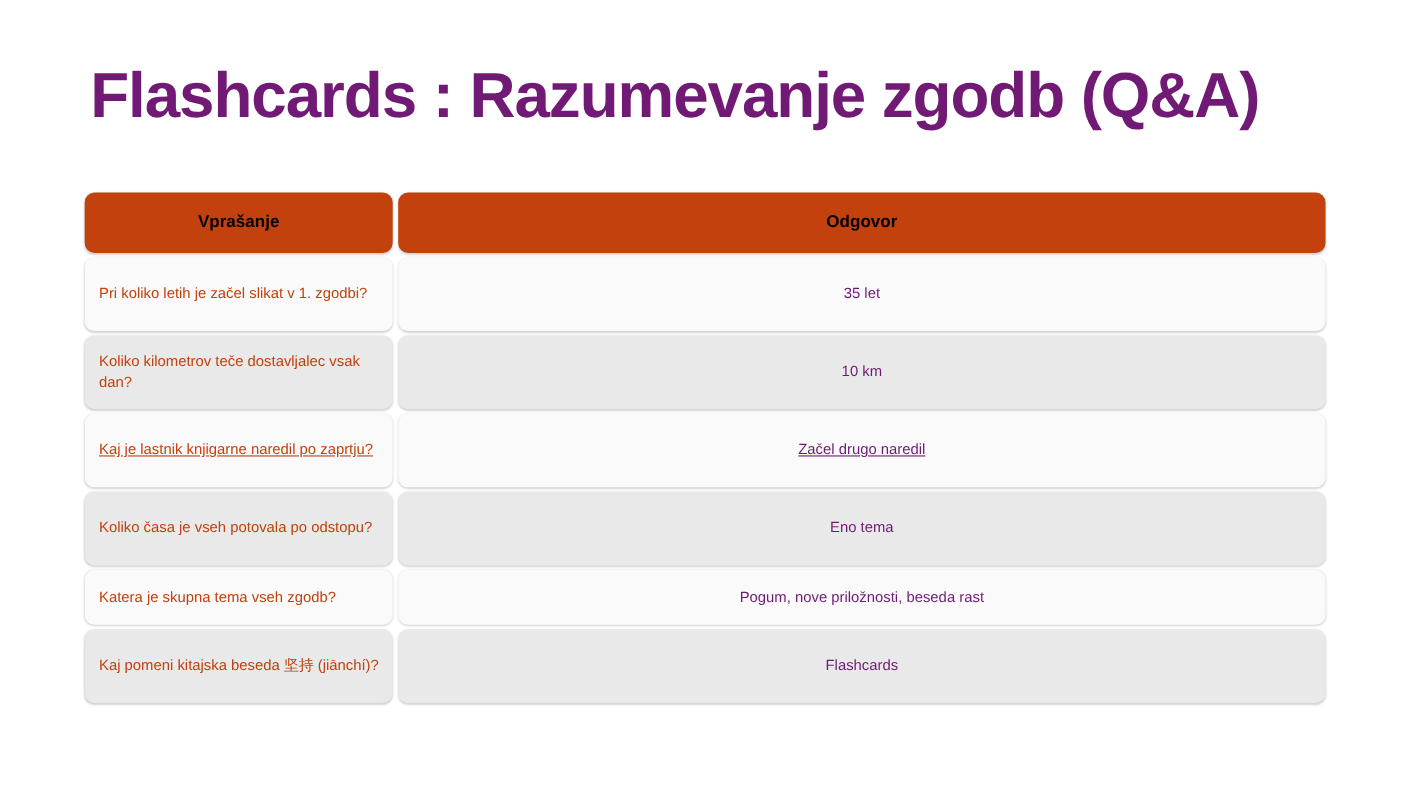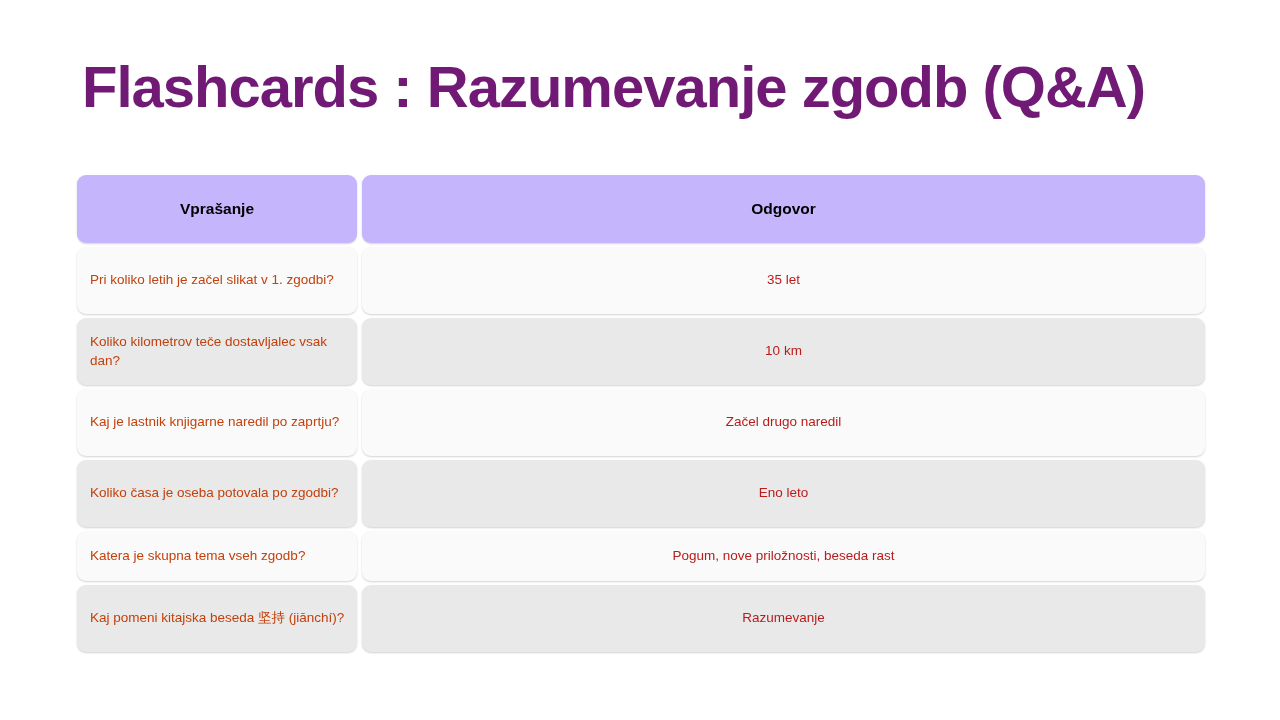--- a/index.html
+++ b/index.html
@@ -56,41 +56,41 @@
     font-size: 13.5px;
     color: #c2410c;
     line-height: 1.35;
     justify-content: flex-start;
     text-align: left;
   }
   .cell-a {
     width: 843px;
     padding: 10px 16px;
     font-size: 13.5px;
-    color: #b91c1c;
+    color: #701a75;
     line-height: 1.35;
     justify-content: center;
     text-align: center;
   }
   .header-row .cell {
-    background: #c4b5fd;
+    background: #c2410c;
     font-weight: bold;
     font-size: 15.5px;
     color: #000000;
     justify-content: center;
     text-align: center;
-    height: 68px;
+    height: 55px;
   }
   .header-row .cell-q { padding: 0 10px; }
   .header-row .cell-a { padding: 0 10px; }
   .row-odd .cell { background: #fafafa; }
   .row-even .cell { background: #e9e9e9; }
   .r-h1 .cell { height: 67px; }
   .r-h2 .cell { height: 67px; }
-  .r-h3 .cell { height: 67px; }
+  .r-h3 .cell { height: 67px; text-decoration: underline; }
   .r-h4 .cell { height: 67px; }
   .r-h5 .cell { height: 50px; }
   .r-h6 .cell { height: 67px; }
 </style>
 </head>
 <body>
 
 <div class="slide">
 
   <div class="slide-title">Flashcards : Razumevanje zgodb (Q&amp;A)</div>
@@ -111,28 +111,28 @@
       <div class="cell cell-q">Koliko kilometrov teče dostavljalec vsak dan?</div>
       <div class="cell cell-a">10 km</div>
     </div>
 
     <div class="row row-odd r-h3">
       <div class="cell cell-q">Kaj je lastnik knjigarne naredil po zaprtju?</div>
       <div class="cell cell-a">Začel drugo naredil</div>
     </div>
 
     <div class="row row-even r-h4">
-      <div class="cell cell-q">Koliko časa je oseba potovala po zgodbi?</div>
-      <div class="cell cell-a">Eno leto</div>
+      <div class="cell cell-q">Koliko časa je vseh potovala po odstopu?</div>
+      <div class="cell cell-a">Eno tema</div>
     </div>
 
     <div class="row row-odd r-h5">
       <div class="cell cell-q">Katera je skupna tema vseh zgodb?</div>
       <div class="cell cell-a">Pogum, nove priložnosti, beseda rast</div>
     </div>
 
     <div class="row row-even r-h6">
       <div class="cell cell-q">Kaj pomeni kitajska beseda  坚持 (jiānchí)?</div>
-      <div class="cell cell-a">Razumevanje</div>
+      <div class="cell cell-a">Flashcards</div>
     </div>
 
   </div>
 </div>
 
 </body></html>

